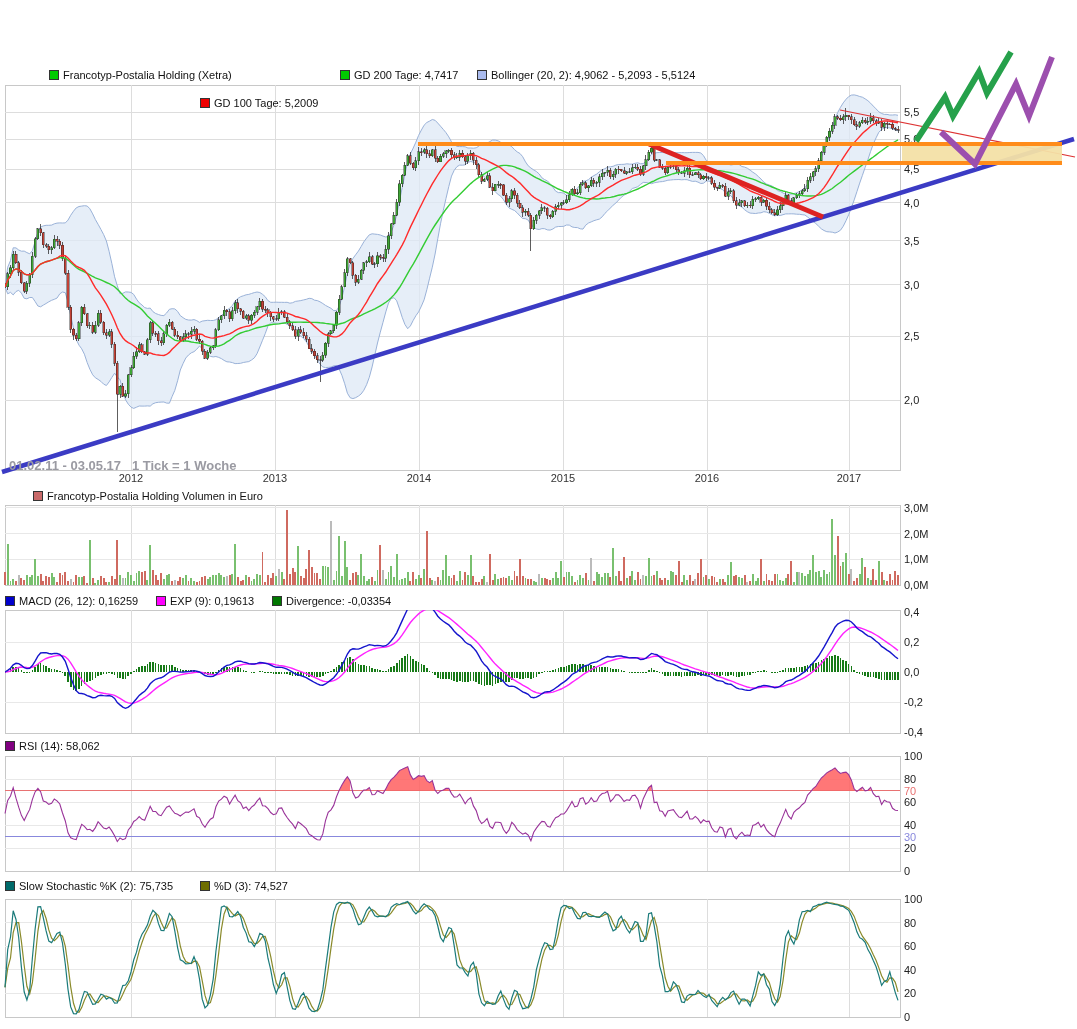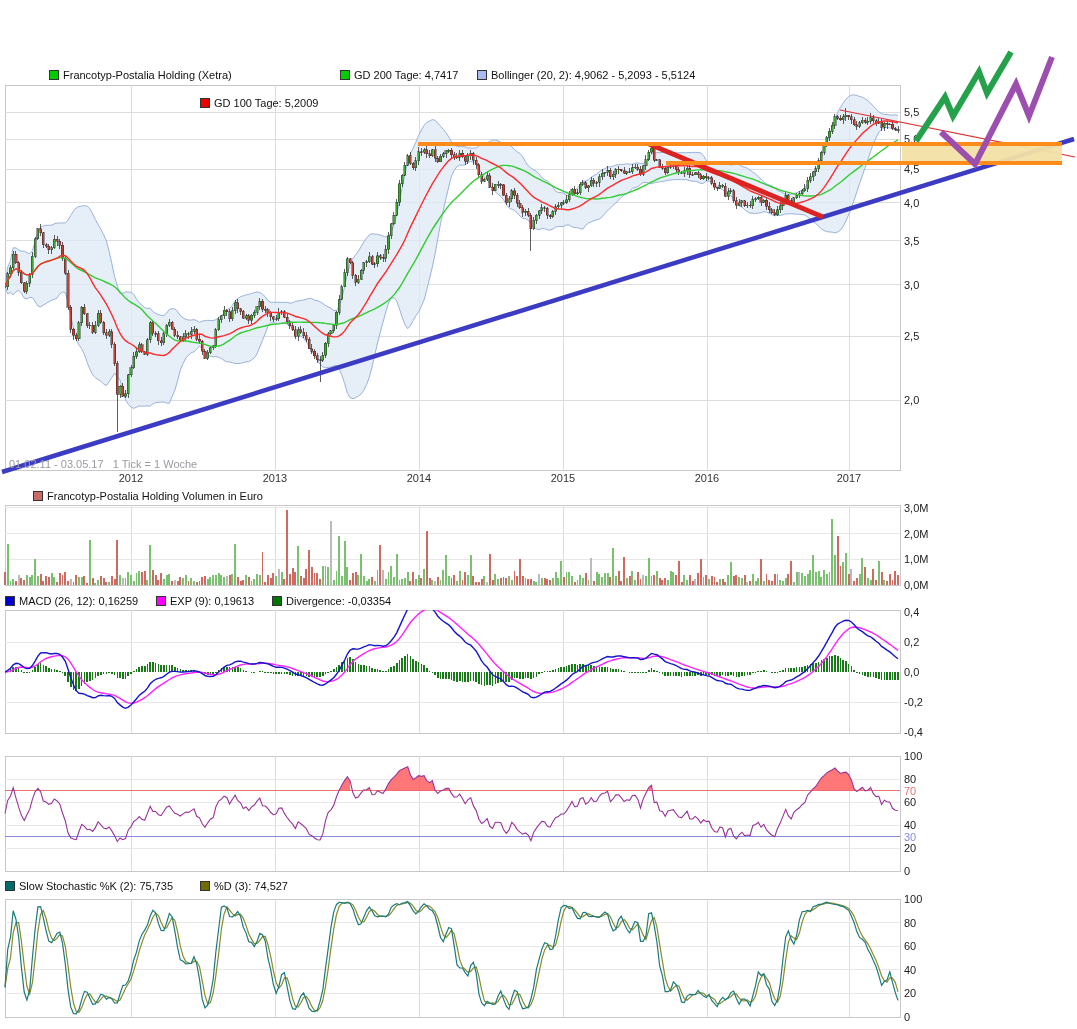--- a/index.html
+++ b/index.html
@@ -2,21 +2,21 @@
 <html><head>
 <meta charset="utf-8">
 <style>
   html,body{margin:0;padding:0;background:#fff;}
   body{font-family:"Liberation Sans",sans-serif;}
   #stage{position:relative;width:1077px;height:1029px;background:#fff;overflow:hidden;}
   #chart{position:absolute;left:0;top:0;}
   .legend{position:absolute;left:0;width:1077px;height:13px;}
   .lg-item{position:absolute;top:0;height:12px;white-space:nowrap;font-size:11px;color:#111;line-height:12px;}
   .lg-item .sq{display:inline-block;width:8px;height:8px;border:1px solid #333;margin-right:4px;vertical-align:-1px;}
-  #info-text{position:absolute;left:9px;top:458px;font-size:11px;color:#9a9aa2;white-space:pre;}
+  #info-text{position:absolute;left:9px;top:458px;font-size:13px;color:#9a9aa2;white-space:pre;font-weight:bold;}
 </style>
 </head>
 <body>
 
 <div id="stage">
   <svg id="chart" width="1077" height="1029" viewBox="0 0 1077 1029">
       <rect x="5" y="85" width="895" height="385" fill="none" stroke="#c8c8c8" stroke-width="1" shape-rendering="crispEdges"></rect>
       <line x1="131" y1="85" x2="131" y2="470" stroke="#dddddd" stroke-width="1" shape-rendering="crispEdges"></line>
       <line x1="275" y1="85" x2="275" y2="470" stroke="#dddddd" stroke-width="1" shape-rendering="crispEdges"></line>
       <line x1="419" y1="85" x2="419" y2="470" stroke="#dddddd" stroke-width="1" shape-rendering="crispEdges"></line>
@@ -1478,19 +1478,22 @@
       <span class="lg-item" style="left: 477px;"><span class="sq" style="background: rgb(170, 187, 238);"></span><span>Bollinger (20, 2): 4,9062 - 5,2093 - 5,5124</span></span>
     </div>
   <div class="legend" id="lg-vol" style="top:490px">
       <span class="lg-item" style="left: 5px; padding-left: 28px;"><span class="sq" style="background: rgb(201, 106, 106);"></span><span>Francotyp-Postalia Holding Volumen in Euro</span></span>
     </div>
   <div class="legend" id="lg-macd" style="top:595px">
       <span class="lg-item" style="left: 5px;"><span class="sq" style="background: rgb(0, 0, 204);"></span><span>MACD (26, 12): 0,16259</span></span>
       <span class="lg-item" style="left: 156px;"><span class="sq" style="background: rgb(255, 0, 255);"></span><span>EXP (9): 0,19613</span></span>
       <span class="lg-item" style="left: 272px;"><span class="sq" style="background: rgb(0, 119, 0);"></span><span>Divergence: -0,03354</span></span>
     </div>
+  <div class="legend" id="lg-rsi" style="top:740px">
+      <span class="lg-item" style="left: 5px;"><span class="sq" style="background: rgb(128, 0, 128);"></span><span>RSI (14): 58,062</span></span>
+    </div>
   <div class="legend" id="lg-stoch" style="top:880px">
       <span class="lg-item" style="left: 5px;"><span class="sq" style="background: rgb(0, 107, 107);"></span><span>Slow Stochastic %K (2): 75,735</span></span>
       <span class="lg-item" style="left: 200px;"><span class="sq" style="background: rgb(110, 110, 0);"></span><span>%D (3): 74,527</span></span>
     </div>
 
   <div id="info-text">01.02.11 - 03.05.17   1 Tick = 1 Woche</div>
 </div>
 
 </body></html>

